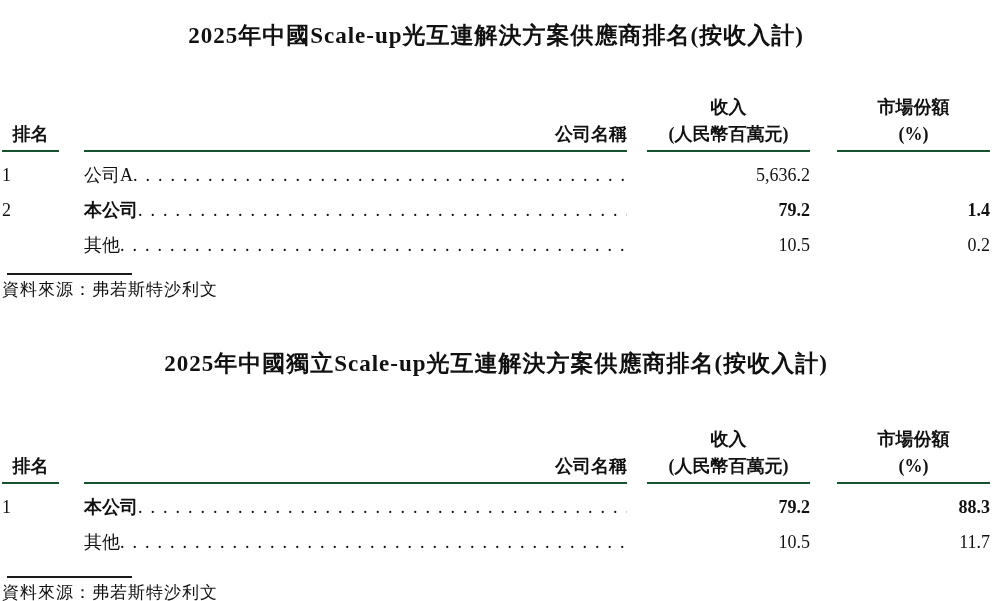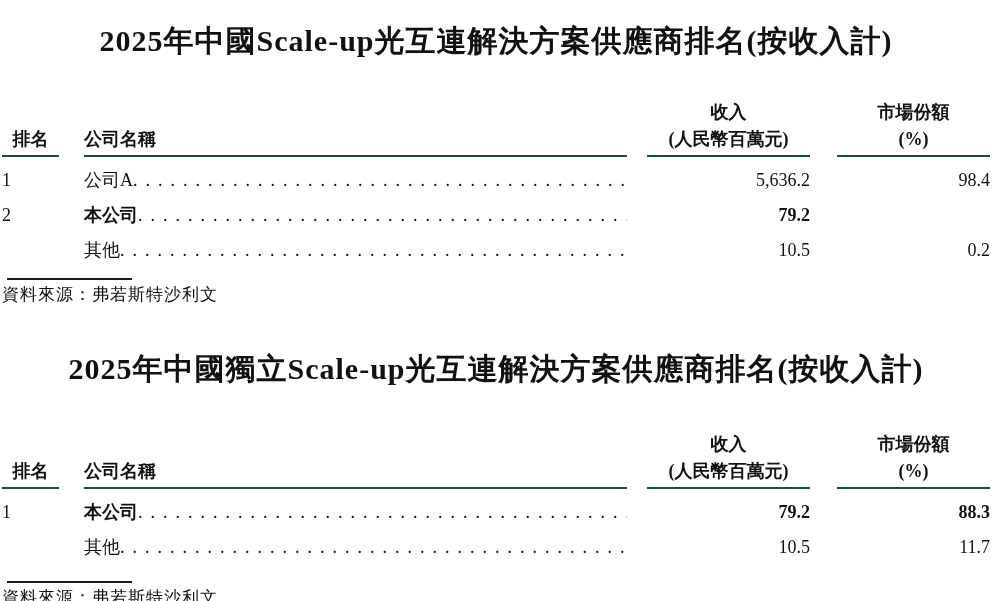--- a/index.html
+++ b/index.html
@@ -12,21 +12,21 @@
   .page {
     position: relative;
     width: 1000px;
     height: 601px;
     overflow: hidden;
     box-sizing: border-box;
     padding: 6px 10px 0 2px;
   }
   .rank-table { width: 988px; }
   .tbl-title {
-    font-size: 30px;
+    font-size: 23px;
     font-weight: bold;
     line-height: 30px;
     text-align: center;
     letter-spacing: 1px;
   }
   .title-2 { margin-top: 48px; }
 
   
   .thead {
     display: flex;
@@ -37,21 +37,21 @@
   }
   .thead-2 { margin-top: 42px; }
   .th {
     box-sizing: border-box;
     border-bottom: 2px solid #14532d;
     padding-bottom: 2px;
     line-height: 27px;
   }
   .th .hline { display: block; }
   .col-rank    { width: 57px;  margin-right: 25px; text-align: center; }
-  .col-company { width: 543px; margin-right: 20px; text-align: left; margin-top: 32px; }
+  .col-company { width: 543px; margin-right: 20px; text-align: right; margin-top: 32px; }
   .col-revenue { width: 163px; margin-right: 27px; text-align: center; }
   .col-share   { width: 153px; text-align: center; }
 
   
   .tbody { margin-top: 6px; font-size: 18px; }
   .row {
     display: flex;
     align-items: baseline;
     height: 35px;
     line-height: 35px;
@@ -117,29 +117,29 @@
     </div>
 
     <div class="tbody">
       <div class="row">
         <span class="cell rank">1</span>
         <span class="cell company">
           <span class="company-name">公司A</span>
           <span class="leader"></span>
         </span>
         <span class="cell revenue">5,636.2</span>
-        <span class="cell share">98.4</span>
       </div>
       <div class="row bold-row">
         <span class="cell rank">2</span>
         <span class="cell company">
           <span class="company-name">本公司</span>
           <span class="leader"></span>
         </span>
         <span class="cell revenue">79.2</span>
+        <span class="cell share">1.4</span>
       </div>
       <div class="row">
         <span class="cell rank"></span>
         <span class="cell company">
           <span class="company-name">其他</span>
           <span class="leader"></span>
         </span>
         <span class="cell revenue">10.5</span>
         <span class="cell share">0.2</span>
       </div>

